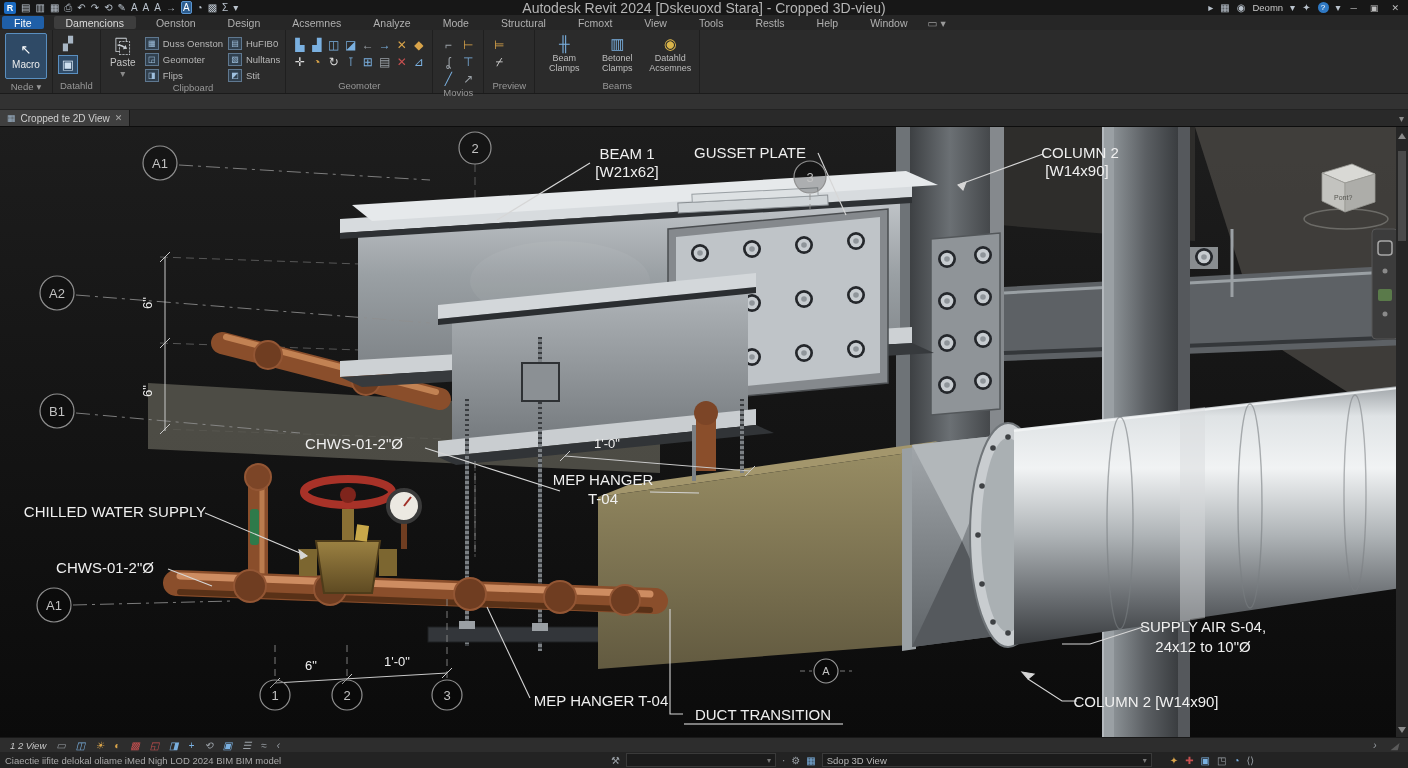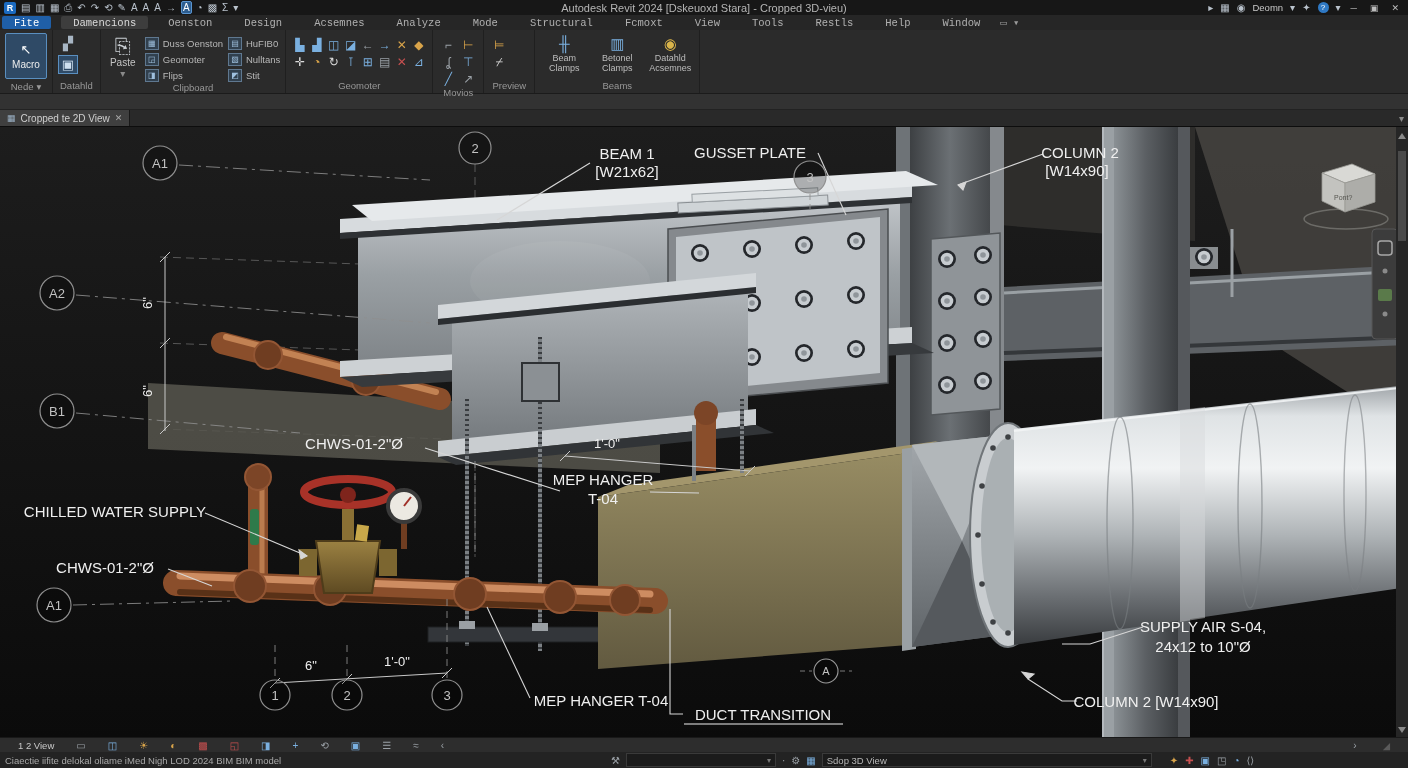--- a/index.html
+++ b/index.html
@@ -2,25 +2,25 @@
 <html><head>
 <meta charset="utf-8">
 <style>
   html,body{margin:0;padding:0;background:#1a1a1a;}
   body{width:1408px;height:768px;overflow:hidden;font-family:"Liberation Sans",sans-serif;color:#c8c8c8;font-size:10px;}
   .titlebar{height:15px;background:#171717;display:flex;align-items:center;position:relative;}
   .qat{display:flex;align-items:center;gap:5px;padding-left:4px;z-index:2;}
   .logo{width:12px;height:12px;background:#1b6ac0;color:#fff;font-weight:bold;font-size:9px;display:flex;align-items:center;justify-content:center;border-radius:2px;}
   .qicon{color:#b9c2cc;font-size:10px;line-height:11px;}
   .qicon.hl{background:#2d5d8f;border:1px solid #5a95d0;border-radius:2px;padding:0 1px;color:#fff;}
-  .title-text{position:absolute;left:0;right:0;text-align:center;font-size:11px;color:#b5b5b5;pointer-events:none;}
+  .title-text{position:absolute;left:0;right:0;text-align:center;font-size:14px;color:#b5b5b5;pointer-events:none;}
   .title-right{margin-left:auto;display:flex;align-items:center;gap:7px;padding-right:6px;z-index:2;font-size:9.5px;}
   .help-circle{width:11px;height:11px;border-radius:50%;background:#2f79c4;color:#fff;font-size:8px;display:flex;align-items:center;justify-content:center;}
   .wbtn{color:#bdbdbd;font-size:9px;padding:0 3px;}
-  .menubar{height:15px;background:#262626;display:flex;align-items:center;font-size:10.5px;font-family:Liberation Mono, monospace;}
+  .menubar{height:15px;background:#262626;display:flex;align-items:center;font-size:10.5px;}
   .menu-item{padding:0 12px;height:13px;display:flex;align-items:center;color:#b0b0b0;border-radius:2px;margin-left:8px;}
   .menu-item.file{background:#1f5fa8;color:#fff;margin:0 2px;}
   .menu-item.active{background:#3d3d3d;color:#dadada;}
   .menu-extra{color:#9a9a9a;margin-left:8px;}
   .ribbon{height:63px;background:#2b2b2b;border-bottom:1px solid #1b1b1b;display:flex;align-items:stretch;}
   .panel{display:flex;flex-direction:column;border-right:1px solid #1f1f1f;padding:3px 5px 0;}
   .panel-body{flex:1;display:flex;align-items:flex-start;gap:5px;}
   .panel-label{text-align:center;font-size:9.5px;color:#989898;padding:0 2px 2px;}
   .macro-btn{width:40px;height:44px;background:#2f4a66;border:1px solid #5a8fc0;border-radius:2px;display:flex;flex-direction:column;align-items:center;justify-content:center;color:#ececec;gap:2px;}
   .macro-arrow{font-size:13px;color:#fff;}
@@ -39,21 +39,21 @@
   .two-col{display:grid;grid-template-columns:repeat(2,20px);grid-auto-rows:17px;align-items:center;justify-items:center;padding-top:3px;}
   .big-btn{width:48px;display:flex;flex-direction:column;align-items:center;color:#bdbdbd;font-size:9px;text-align:center;line-height:1.15;padding-top:2px;}
   .bb-icon{font-size:15px;line-height:17px;margin-bottom:1px;}
   .coin{color:#d9b44a;}
   .optionsbar{height:15px;background:#323232;border-bottom:1px solid #222;}
   .tabbar{height:16px;background:#292929;border-bottom:1px solid #0d0d0d;display:flex;align-items:center;font-size:10px;}
   .view-tab{background:#3f3f3f;height:16px;display:flex;align-items:center;gap:5px;padding:0 7px;color:#cfcfcf;border-right:1px solid #181818;}
   .tab-x{color:#a8a8a8;font-size:9px;}
   .tab-scroll{margin-left:auto;margin-right:4px;color:#8a8a8a;}
   .viewport{height:610px;position:relative;background:#101010;}
-  .viewbar{height:14px;background:#2d2d2d;border-top:1px solid #191919;display:flex;align-items:center;gap:22px;padding:0 18px;font-size:9.5px;}
+  .viewbar{height:14px;background:#2d2d2d;border-top:1px solid #191919;display:flex;align-items:center;gap:10px;padding:0 10px;font-size:9.5px;font-style:italic;}
   .vb-icon{font-size:10px;line-height:11px;}
   .statusbar{height:16px;background:#232323;display:flex;align-items:center;gap:6px;padding:0 5px;font-size:9.5px;color:#a8a8a8;}
   .sb-msg{width:600px;white-space:nowrap;overflow:hidden;}
   .dropdown{background:#1b1b1b;border:1px solid #3a3a3a;height:12px;display:flex;align-items:center;padding:0 4px;color:#9a9a9a;gap:4px;}
   .dd-caret{margin-left:auto;color:#777;font-size:8px;}
   .sb-iconrow{display:flex;gap:7px;align-items:center;margin-left:12px;}
   .grip{margin-left:4px;color:#5a5a5a;}
   svg text{font-family:"Liberation Sans",sans-serif;}
 </style>
 </head>

